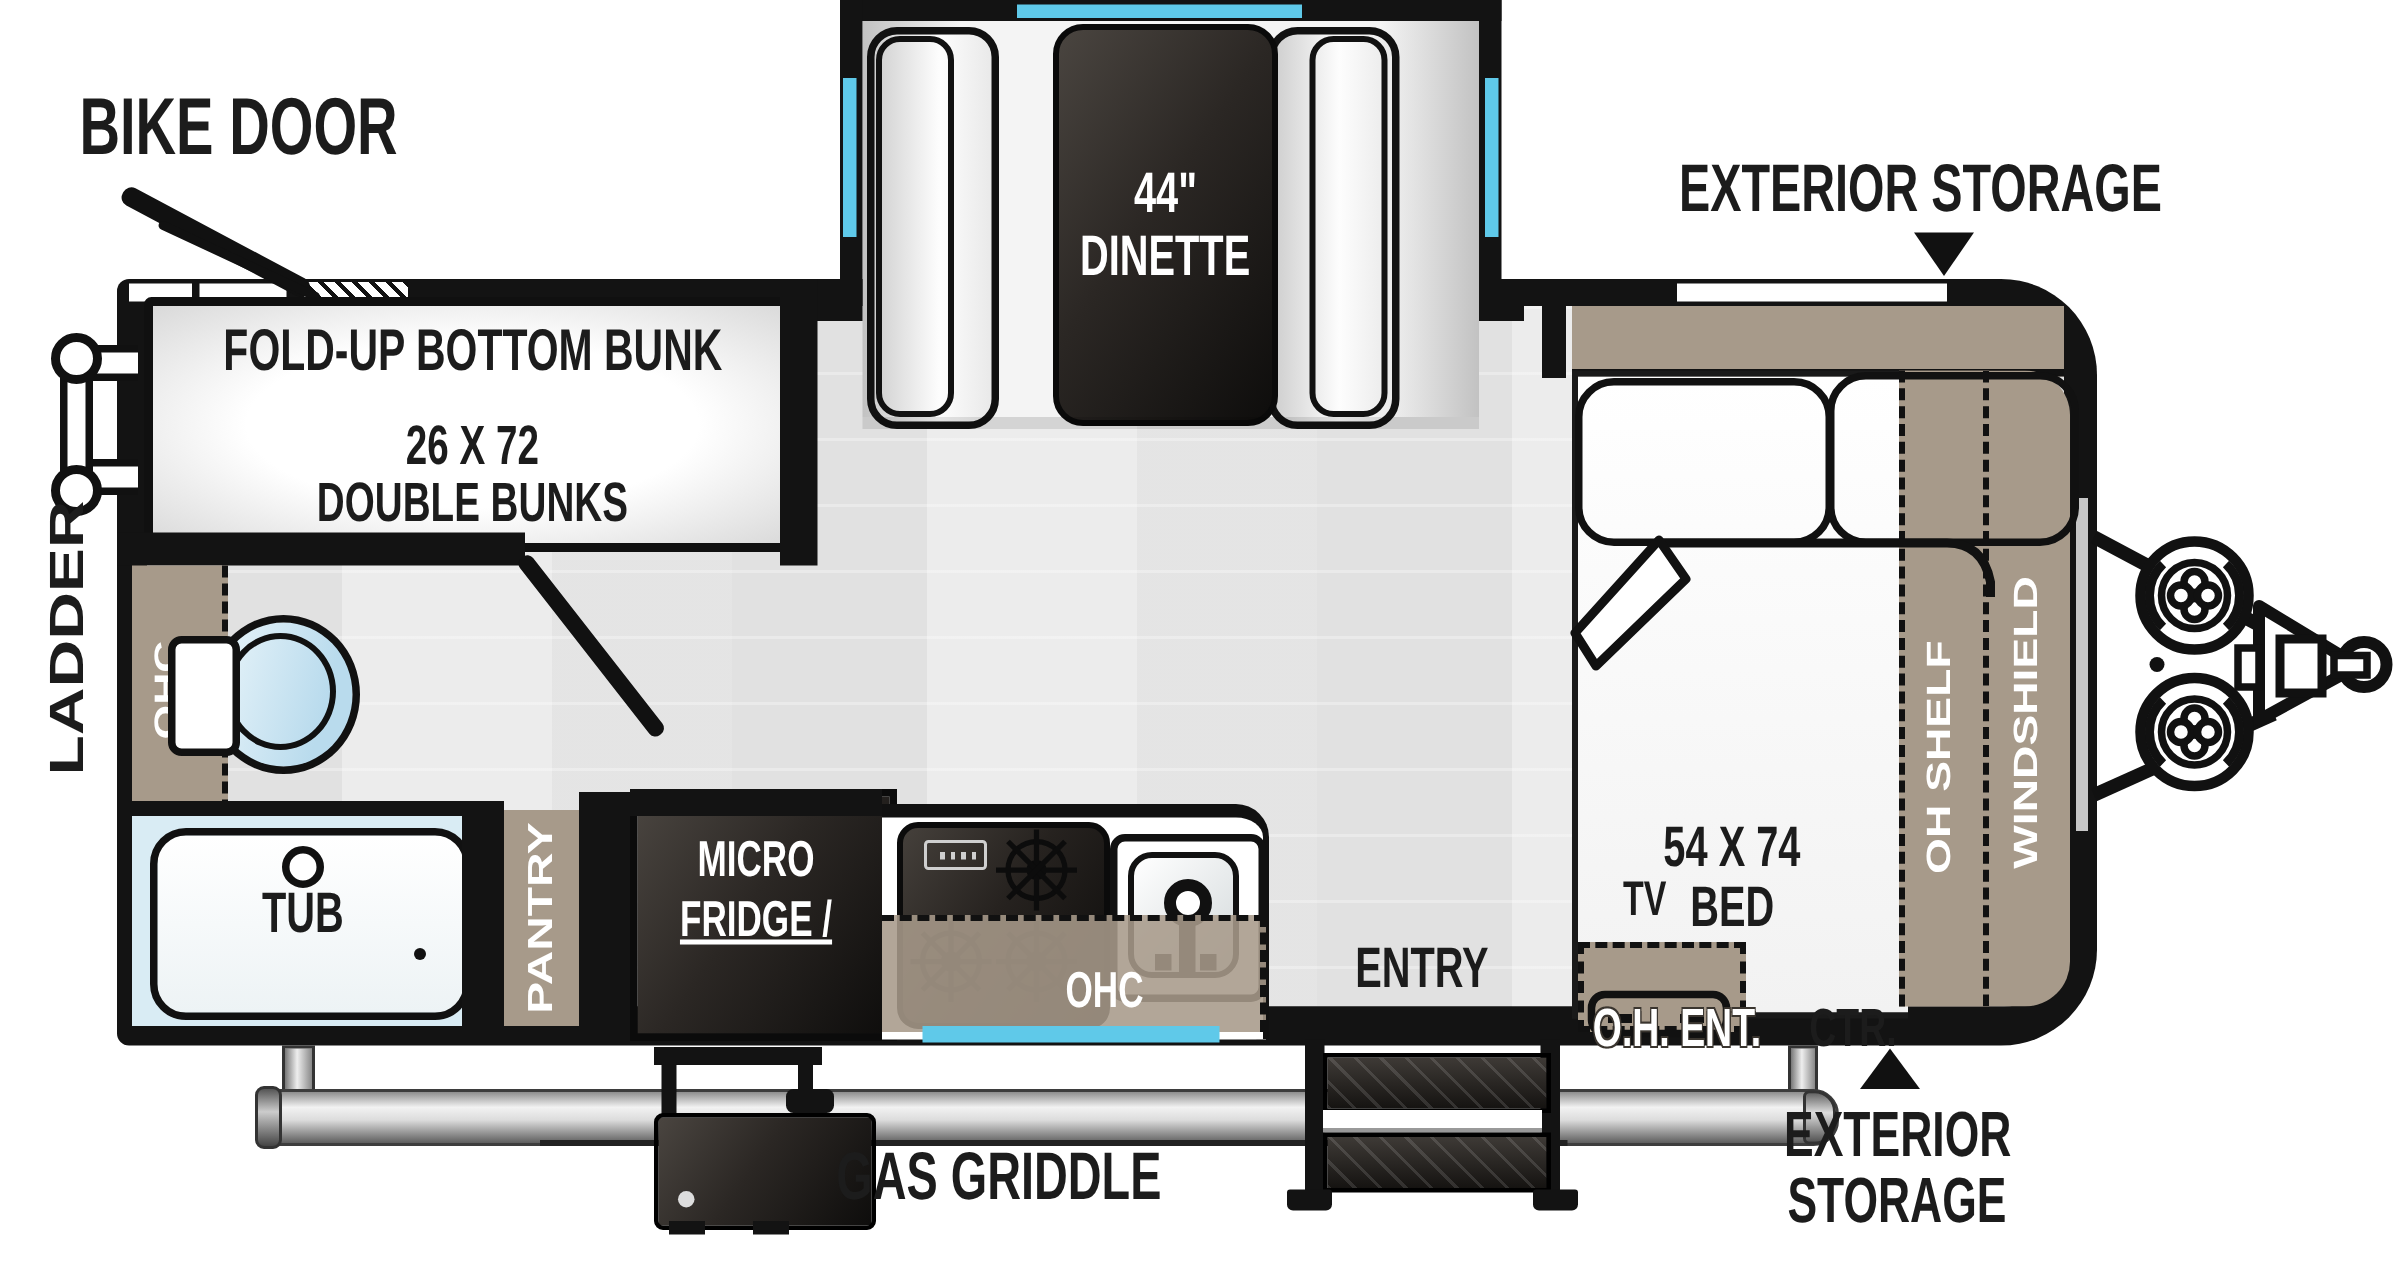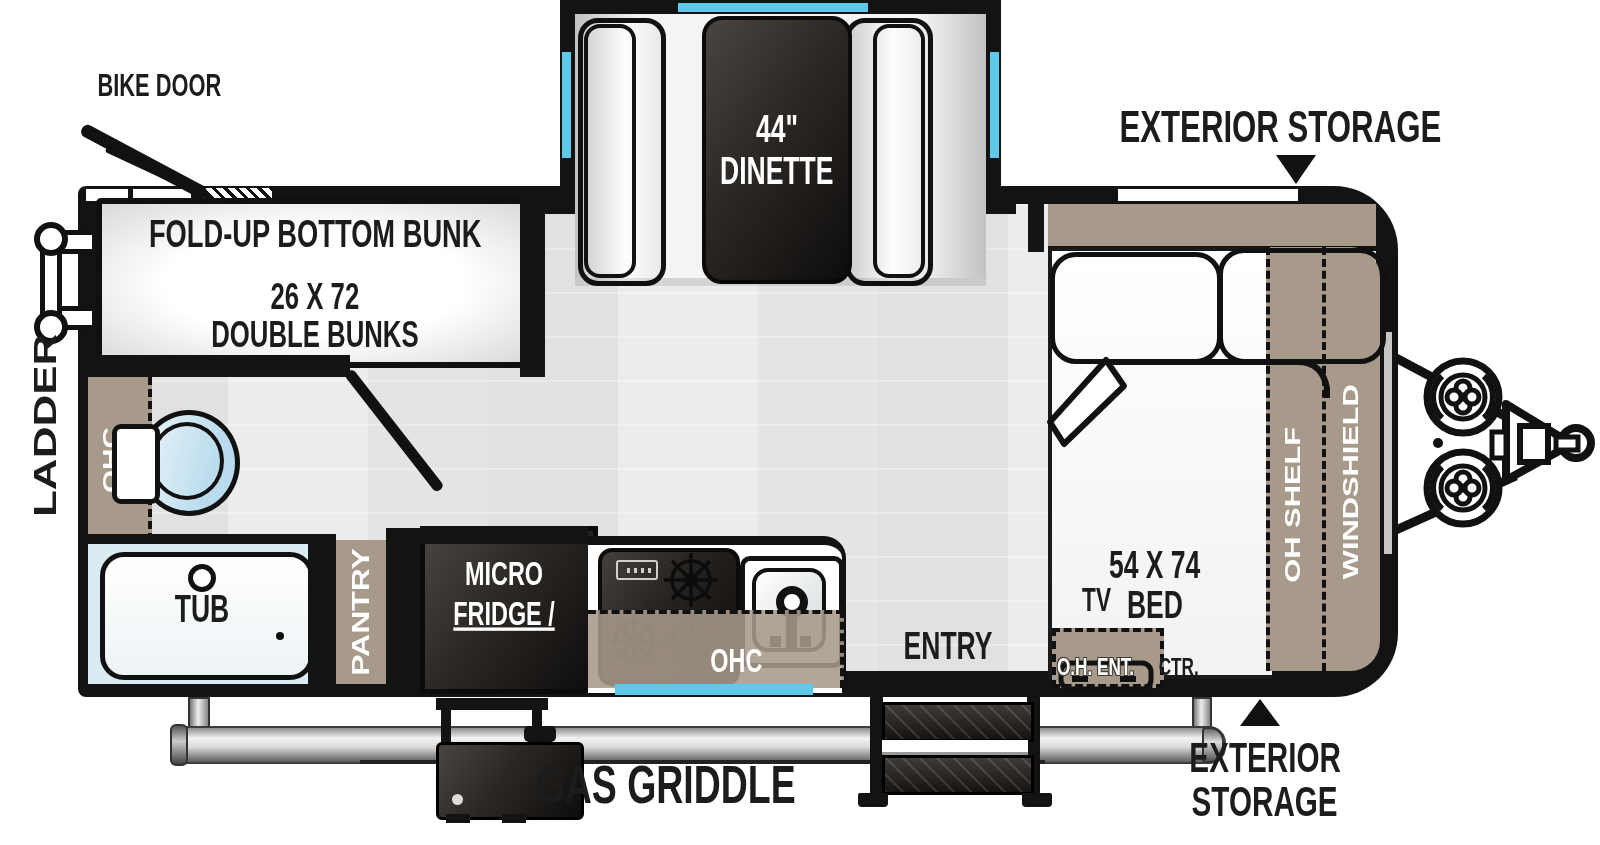--- a/index.html
+++ b/index.html
@@ -192,21 +192,21 @@
   <div class="lbl" style="left:1074px;top:584px;width:46px;height:32px;font-size:29px;">
     <span>TV</span>
     </div>
 
   <div class="a" style="left:1052px;top:628px;width:104px;height:52px;background:#a79a8a;border:4px dashed #111;"></div>
   <svg style="left:1058px;top:660px;" width="96" height="24" viewBox="0 0 96 24">
     <rect x="3" y="3" width="90" height="26" rx="9" fill="none" stroke="#111" stroke-width="5"></rect>
     <rect x="14" y="16" width="16" height="6" fill="#111"></rect>
       <rect x="62" y="16" width="16" height="6" fill="#111"></rect>
   </svg>
-  <div class="lbl" style="left:1046px;top:644px;width:200px;height:34px;font-size:22px;justify-content:flex-start;align-items:flex-end;">
+  <div class="lbl" style="left:1046px;top:668px;width:200px;height:34px;font-size:32px;justify-content:flex-start;">
     <span class="outl">O.H. ENT.</span>
     <span style="margin-left:8px;">CTR.</span>
   </div>
 
   <div class="a blk" style="left:1028px;top:204px;width:16px;height:48px;"></div>
   <div class="a" style="left:1118px;top:189px;width:180px;height:12px;background:#fff;"></div>
 
   <div class="a" style="left:28px;top:218px;width:60px;height:120px;">
     <div class="a" style="left:26px;top:12px;width:38px;height:14px;background:#fff;border-top:5px solid #111;border-bottom:5px solid #111;"></div>
     <div class="a" style="left:26px;top:88px;width:38px;height:14px;background:#fff;border-top:5px solid #111;border-bottom:5px solid #111;"></div>
@@ -269,34 +269,34 @@
   <div class="a" style="left:858px;top:693px;width:194px;height:118px;">
     <div class="a blk" style="left:12px;top:0px;width:13px;height:102px;"></div>
     <div class="a blk" style="left:169px;top:0px;width:13px;height:102px;"></div>
     <div class="a stepTread" style="left:24px;top:9px;width:146px;height:34px;"></div>
     <div class="a" style="left:24px;top:47px;width:146px;height:12px;background:#fff;border-bottom:3px solid #999;"></div>
     <div class="a stepTread" style="left:24px;top:62px;width:146px;height:34px;"></div>
     <div class="a blk" style="left:0px;top:100px;width:30px;height:14px;border-radius:2px 2px 4px 4px;"></div>
     <div class="a blk" style="left:164px;top:100px;width:30px;height:14px;border-radius:2px 2px 4px 4px;"></div>
   </div>
 
-  <div class="lbl" style="left:58px;top:60px;width:170px;height:52px;font-size:28px;padding-left:16px;">
+  <div class="lbl" style="left:58px;top:60px;width:170px;height:52px;font-size:48px;padding-left:16px;">
     <span>BIKE DOOR</span>
     </div>
 
   <div class="lbl" style="left:1088px;top:103px;width:385px;height:46px;font-size:40px;">
     <span>EXTERIOR STORAGE</span>
     </div>
   <div class="a" style="left:1276px;top:155px;width:0;height:0;border-left:20px solid transparent;border-right:20px solid transparent;border-top:29px solid #111;"></div>
 
   <div class="a" style="left:1240px;top:699px;width:0;height:0;border-left:20px solid transparent;border-right:20px solid transparent;border-bottom:27px solid #111;"></div>
   <div class="lbl" style="left:1175px;top:779px;width:180px;height:44px;font-size:38px;">
     <span>STORAGE</span>
     </div>
   <div class="lbl" style="left:1175px;top:735px;width:180px;height:44px;font-size:38px;">
     <span>EXTERIOR</span>
     </div>
 
-  <div class="lbl" style="left:568px;top:762px;width:195px;height:46px;font-size:48px;">
+  <div class="lbl" style="left:568px;top:762px;width:195px;height:46px;font-size:40px;">
     <span>GAS GRIDDLE</span>
     </div>
 
 </div>
 
 </body></html>

